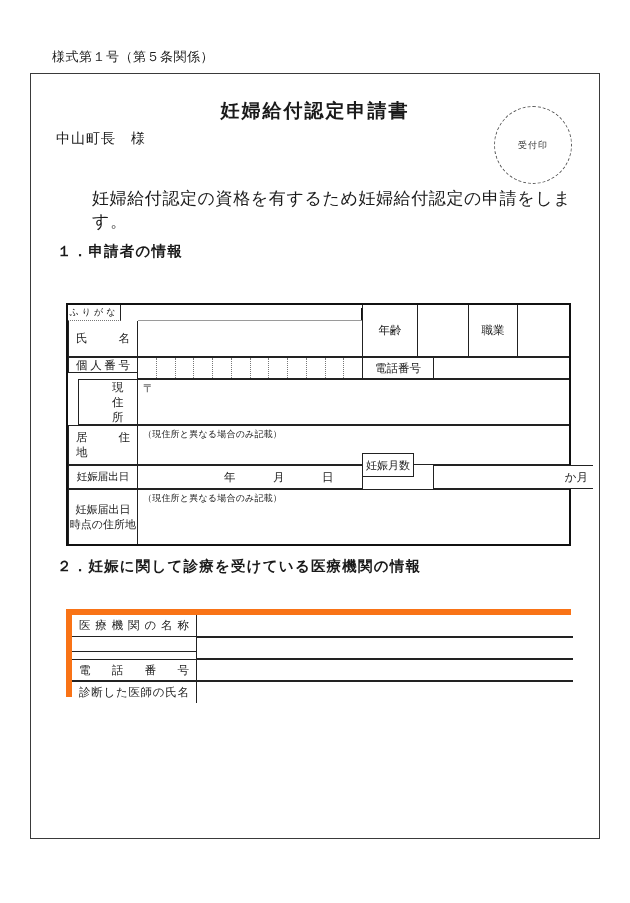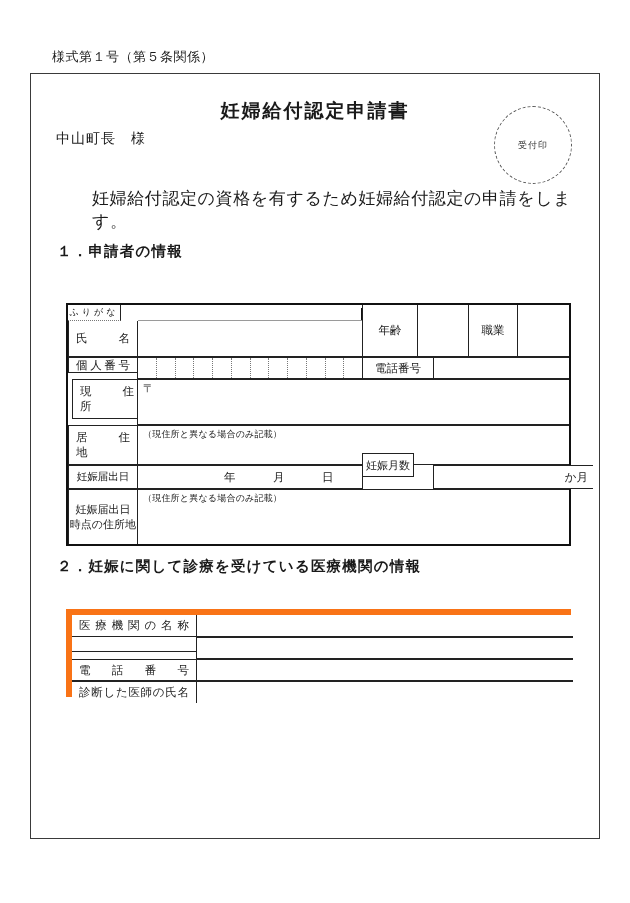--- a/index.html
+++ b/index.html
@@ -318,21 +318,21 @@
         <div class="digit-cell"></div>
         <div class="digit-cell"></div>
         <div class="digit-cell"></div>
       </div>
     </div>
     <div class="cell cell-label" style="left:294px;top:52px;width:72px;height:22px;">
       <span class="lbl-center">電話番号</span>
     </div>
     <div class="cell" style="left:365px;top:52px;width:136px;height:22px;border-right:none;"></div>
 
-    <div class="cell cell-label" style="left:4px;top:74px;width:70px;height:40px;">
+    <div class="cell cell-label" style="left:10px;top:74px;width:70px;height:46px;padding-left:26px;">
       <span class="lbl-spread">現　住　所</span>
     </div>
     <div class="cell dotted-bottom" style="left:69px;top:74px;width:432px;height:16px;border-right:none;">
       <span class="postal-mark">〒</span>
     </div>
     <div class="cell" style="left:69px;top:89px;width:432px;height:31px;border-right:none;border-top:none;"></div>
 
     <div class="cell cell-label" style="left:0;top:120px;width:70px;height:40px;">
       <span class="lbl-spread">居　住　地</span>
     </div>

